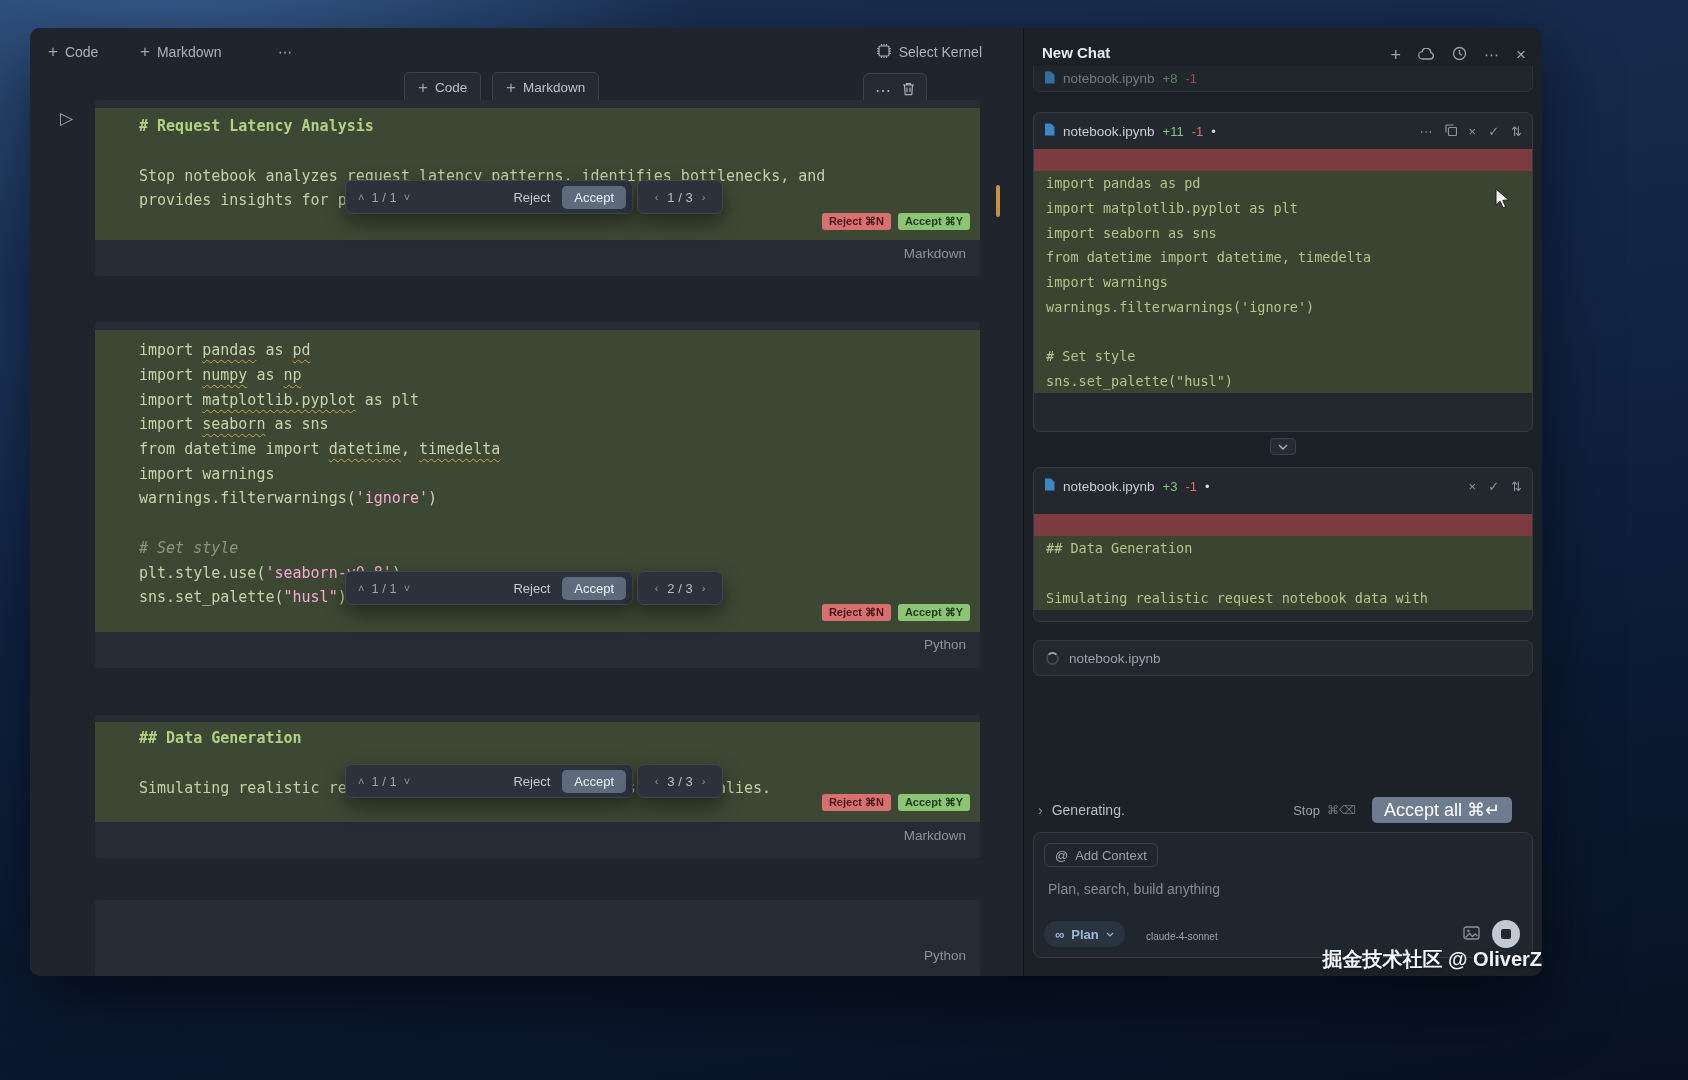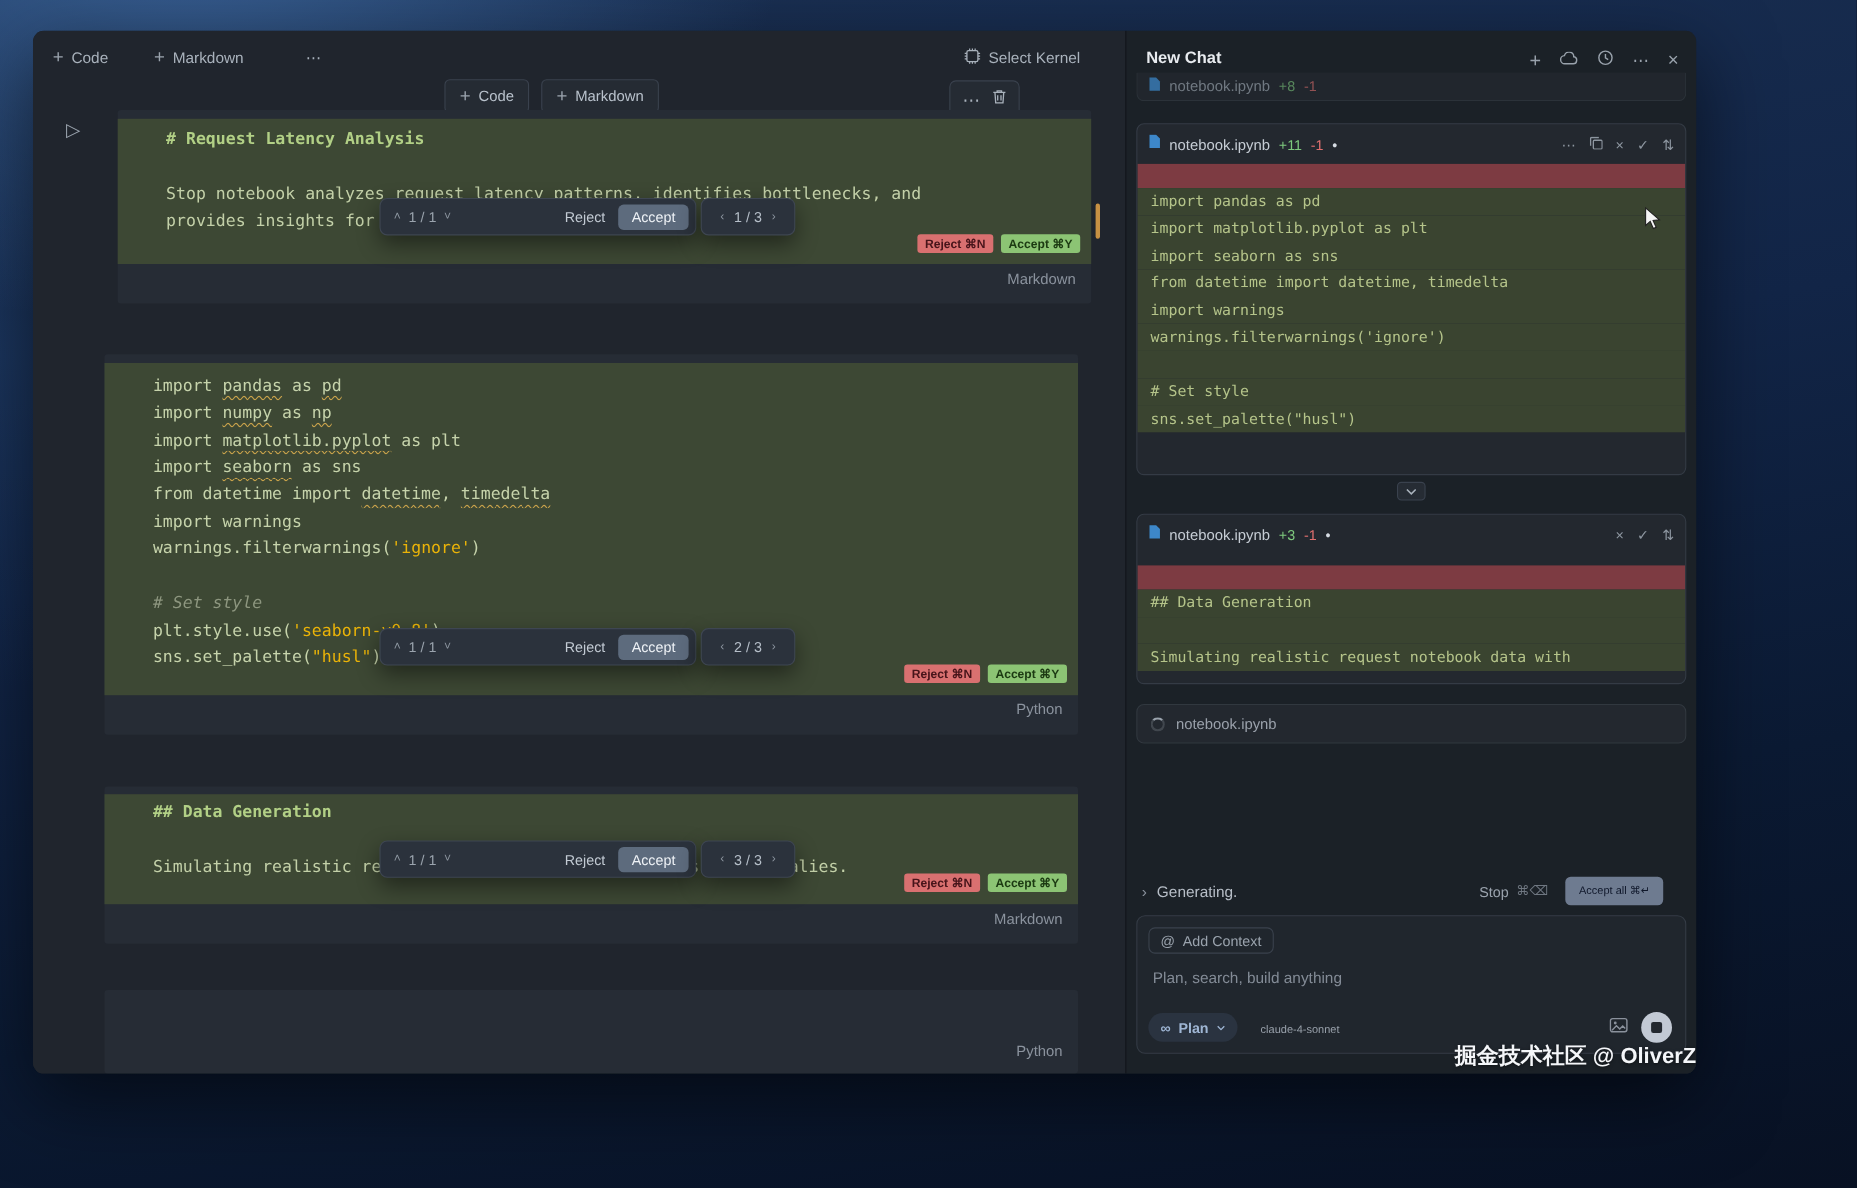--- a/index.html
+++ b/index.html
@@ -25,21 +25,21 @@
   .run-btn{position:absolute;left:30px;top:80px;font-size:17px;color:#9aa3ad;cursor:pointer}
   .scroll-marker{position:absolute;left:966px;top:157px;width:4px;height:32px;background:#c79143;border-radius:2px}
 
   .cell{position:absolute;left:65px;width:885px;background:#262c35;border-radius:3px}
   .green{position:absolute;left:0;right:0;background:#3d4834}
   .line{height:24.7px;display:flex;align-items:center;padding-left:44px;font-family:"DejaVu Sans Mono",monospace;
     font-size:15px;white-space:pre}
   .seg-c{color:#c6d3ab}
   .seg-t{color:#c3d0a8}
   .seg-h{color:#b2d086;font-weight:bold}
-  .seg-s{color:#eab308}
+  .seg-s{color:#f9a8d4}
   .seg-cm{color:#8d967f;font-style:italic}
   .seg-u{color:#c6d3ab;text-decoration-line:underline;text-decoration-style:wavy;
     text-decoration-color:#c9a24a;text-decoration-thickness:1px;text-underline-offset:4px}
   .badges{position:absolute;right:10px;display:flex;gap:7px}
   .badge{font-size:11px;font-weight:bold;padding:2px 7px;border-radius:3px;font-family:"Liberation Sans",sans-serif;cursor:pointer}
   .badge.rej{background:#d97070;color:#47141a}
   .badge.acc{background:#8cc474;color:#1c3a12}
   .cell-label{position:absolute;right:14px;color:#8b939e;font-size:13.5px}
 
   .ovl{position:absolute;left:315px;display:flex;gap:4px;z-index:5}
@@ -82,22 +82,22 @@
     border-radius:7px;display:flex;align-items:center;gap:10px;padding:0 12px;color:#9aa1ab;font-size:13.5px}
   .spinner{width:13px;height:13px;border:2px solid rgba(154,163,173,.25);border-top-color:#9aa3ad;border-radius:50%;
     animation:spin 1s linear infinite}
   @keyframes spin{to{transform:rotate(360deg)}}
 
   .gen-row{position:absolute;left:14px;right:30px;top:767px;height:30px;display:flex;align-items:center}
   .gen-chevron{color:#8a919c;margin-right:9px;font-size:14px}
   .gen-text{color:#b7bec7;font-size:14px}
   .stop-group{margin-left:auto;display:flex;align-items:center;gap:7px;color:#9aa3ad;font-size:13px;cursor:pointer}
   .stop-keys{color:#6f7781;font-size:12px}
-  .accept-all{margin-left:16px;height:26px;background:#6e7b90;color:#0f172a;border-radius:5px;padding:0 12px;
-    font-size:10px;display:flex;align-items:center;cursor:pointer}
+  .accept-all{margin-left:16px;height:26px;background:#6e7b90;color:#ffffff;border-radius:5px;padding:0 12px;
+    font-size:18px;display:flex;align-items:center;cursor:pointer}
 
   .composer{position:absolute;left:9px;right:9px;top:804px;height:126px;background:#20262d;border:1px solid #343b45;border-radius:8px}
   .ctx-chip{position:absolute;left:10px;top:10px;height:24px;border:1px solid #3a424d;border-radius:6px;display:flex;
     align-items:center;gap:7px;padding:0 10px;color:#9aa3ad;font-size:13px;cursor:pointer}
   .ctx-at{font-size:13px;color:#9aa3ad}
   .placeholder{position:absolute;left:14px;top:48px;color:#838b96;font-size:14px}
   .agent-chip{position:absolute;left:10px;bottom:10px;height:26px;display:flex;align-items:center;gap:7px;padding:0 11px;
     border-radius:13px;background:#2a3340;color:#9fb6d4;font-size:13px;font-weight:bold;cursor:pointer}
   .model-label{position:absolute;left:112px;bottom:15px;color:#98a0aa;font-size:10px;cursor:pointer}
   .img-btn{position:absolute;right:52px;bottom:13px;cursor:pointer}
@@ -153,21 +153,21 @@
           <svg width="13" height="14" viewBox="0 0 13 14">
               <path d="M1 3h11M4.5 3V1.6h4V3M2.5 3l.7 9.6h6.6L10.5 3M5 5.5v4.8M8 5.5v4.8" stroke="#a9b2bc" fill="none" stroke-width="1.2"></path>
             </svg>
         </span>
       </div>
 
       <div class="run-btn">▷</div>
       <div class="scroll-marker"></div>
 
       <div id="cells">
-          <div class="cell" style="top: 72px; height: 176px; margin-left: 12px;">
+          <div class="cell" style="top: 72px; height: 176px;">
             <div class="green" style="top: 8px; height: 132px;">
               <div class="lines" style="padding-top: 6px;">
                 <div class="line"><span class="seg-h"># Request Latency Analysis</span></div>
                 <div class="line"></div>
                 <div class="line"><span class="seg-t">Stop notebook analyzes request latency patterns, identifies bottlenecks, and</span></div>
                 <div class="line"><span class="seg-t">provides insights for performance optimization.</span></div>
               </div>
               <div class="badges" style="top: 105px;">
                 <span class="badge rej">Reject ⌘N</span>
                 <span class="badge acc">Accept ⌘Y</span>

